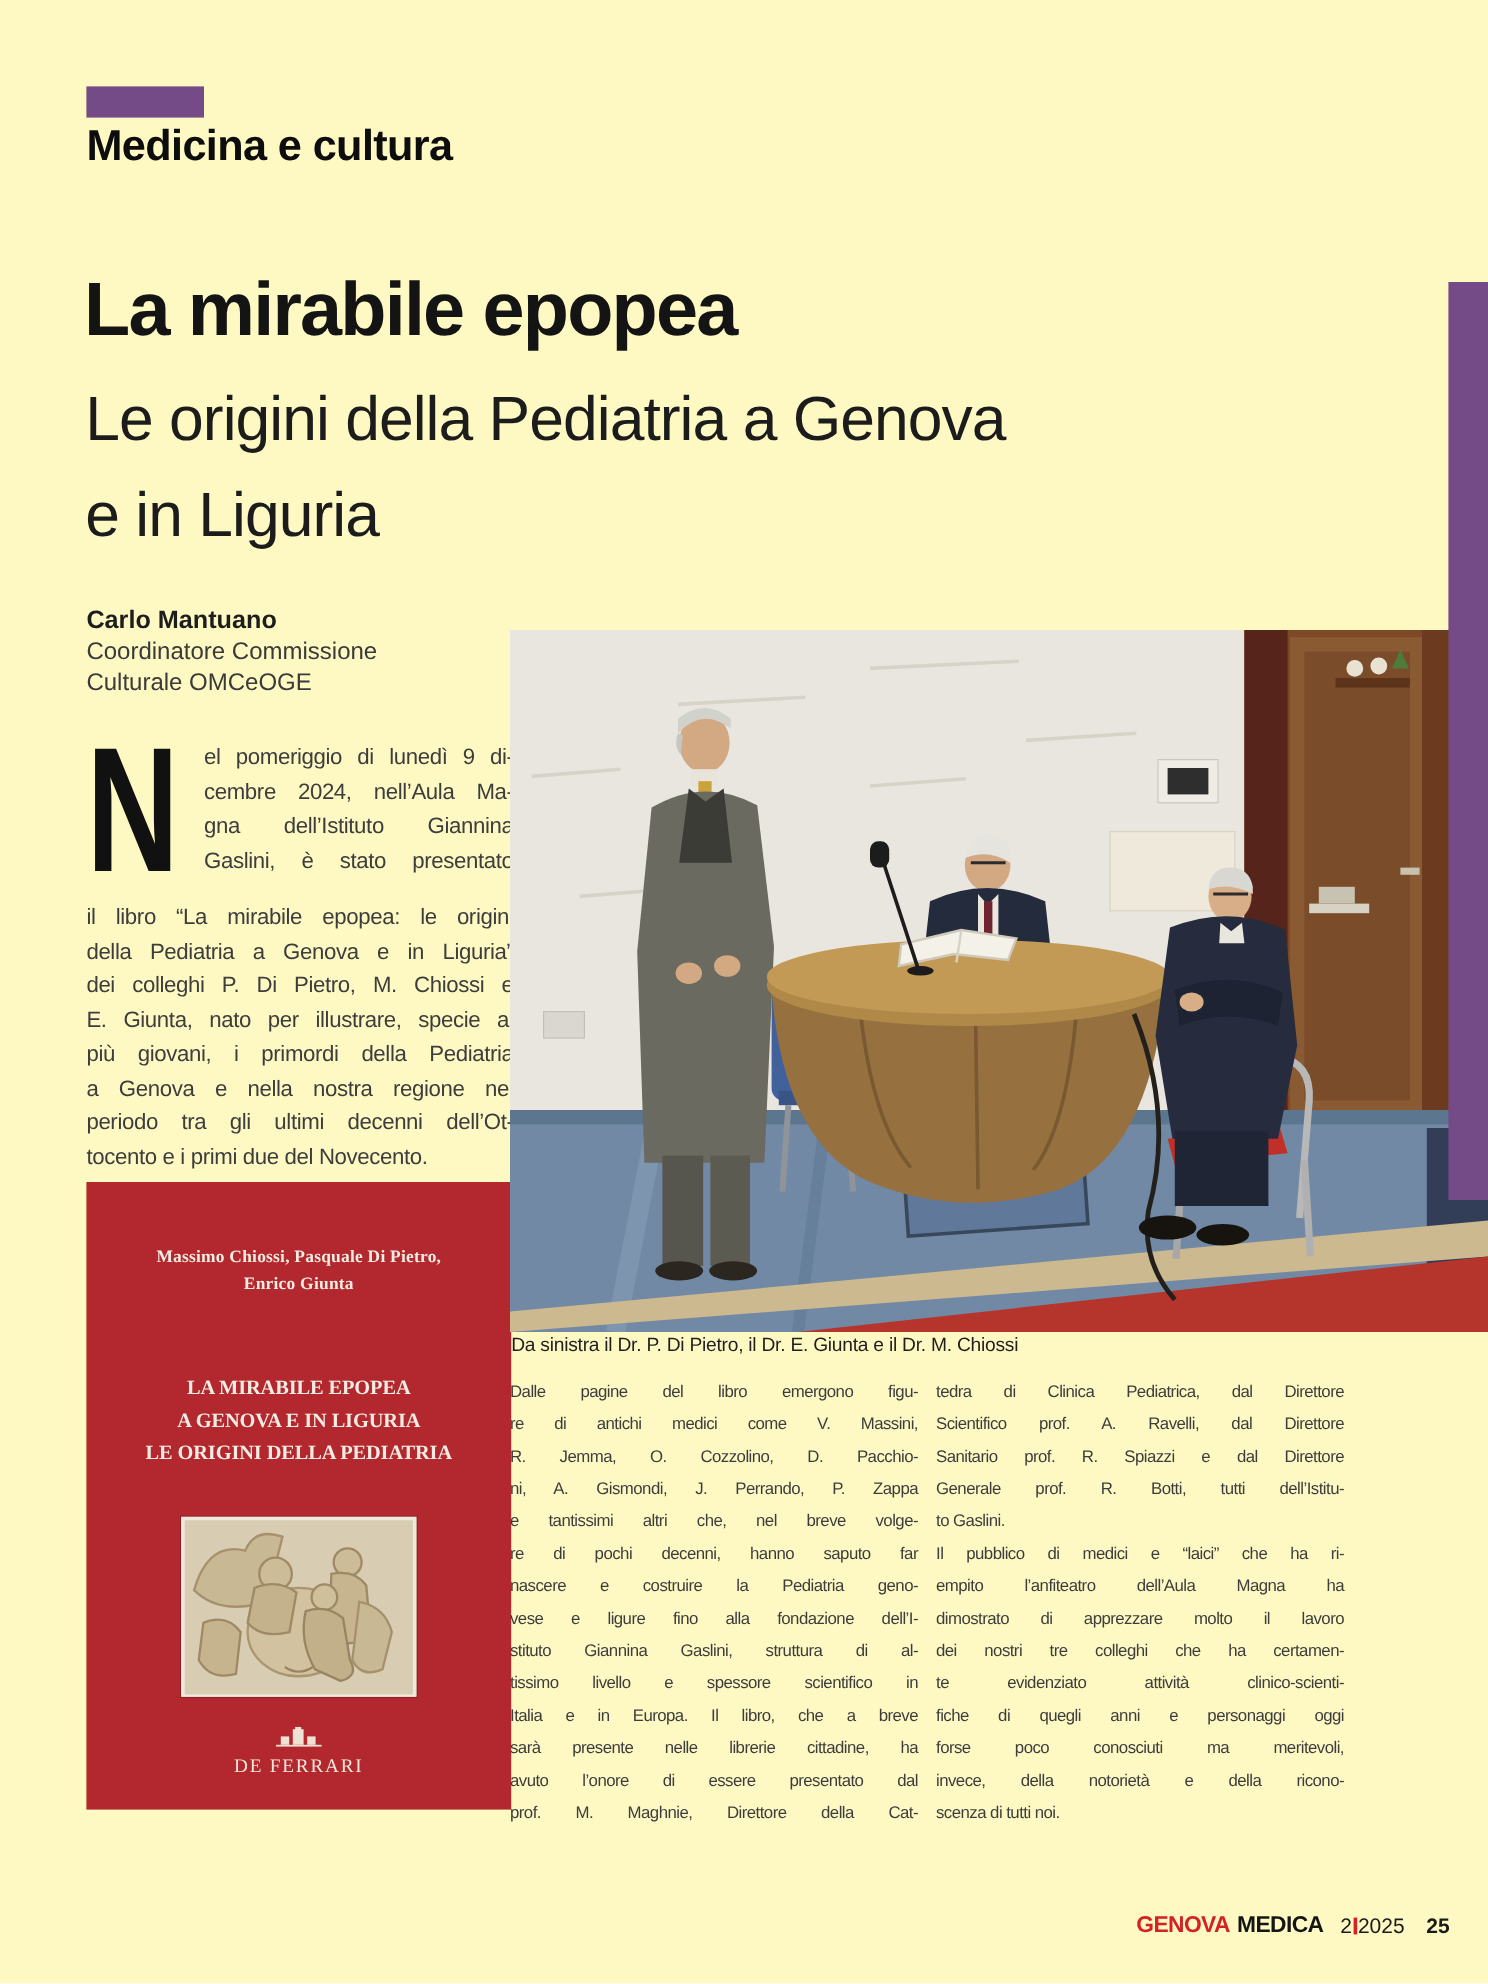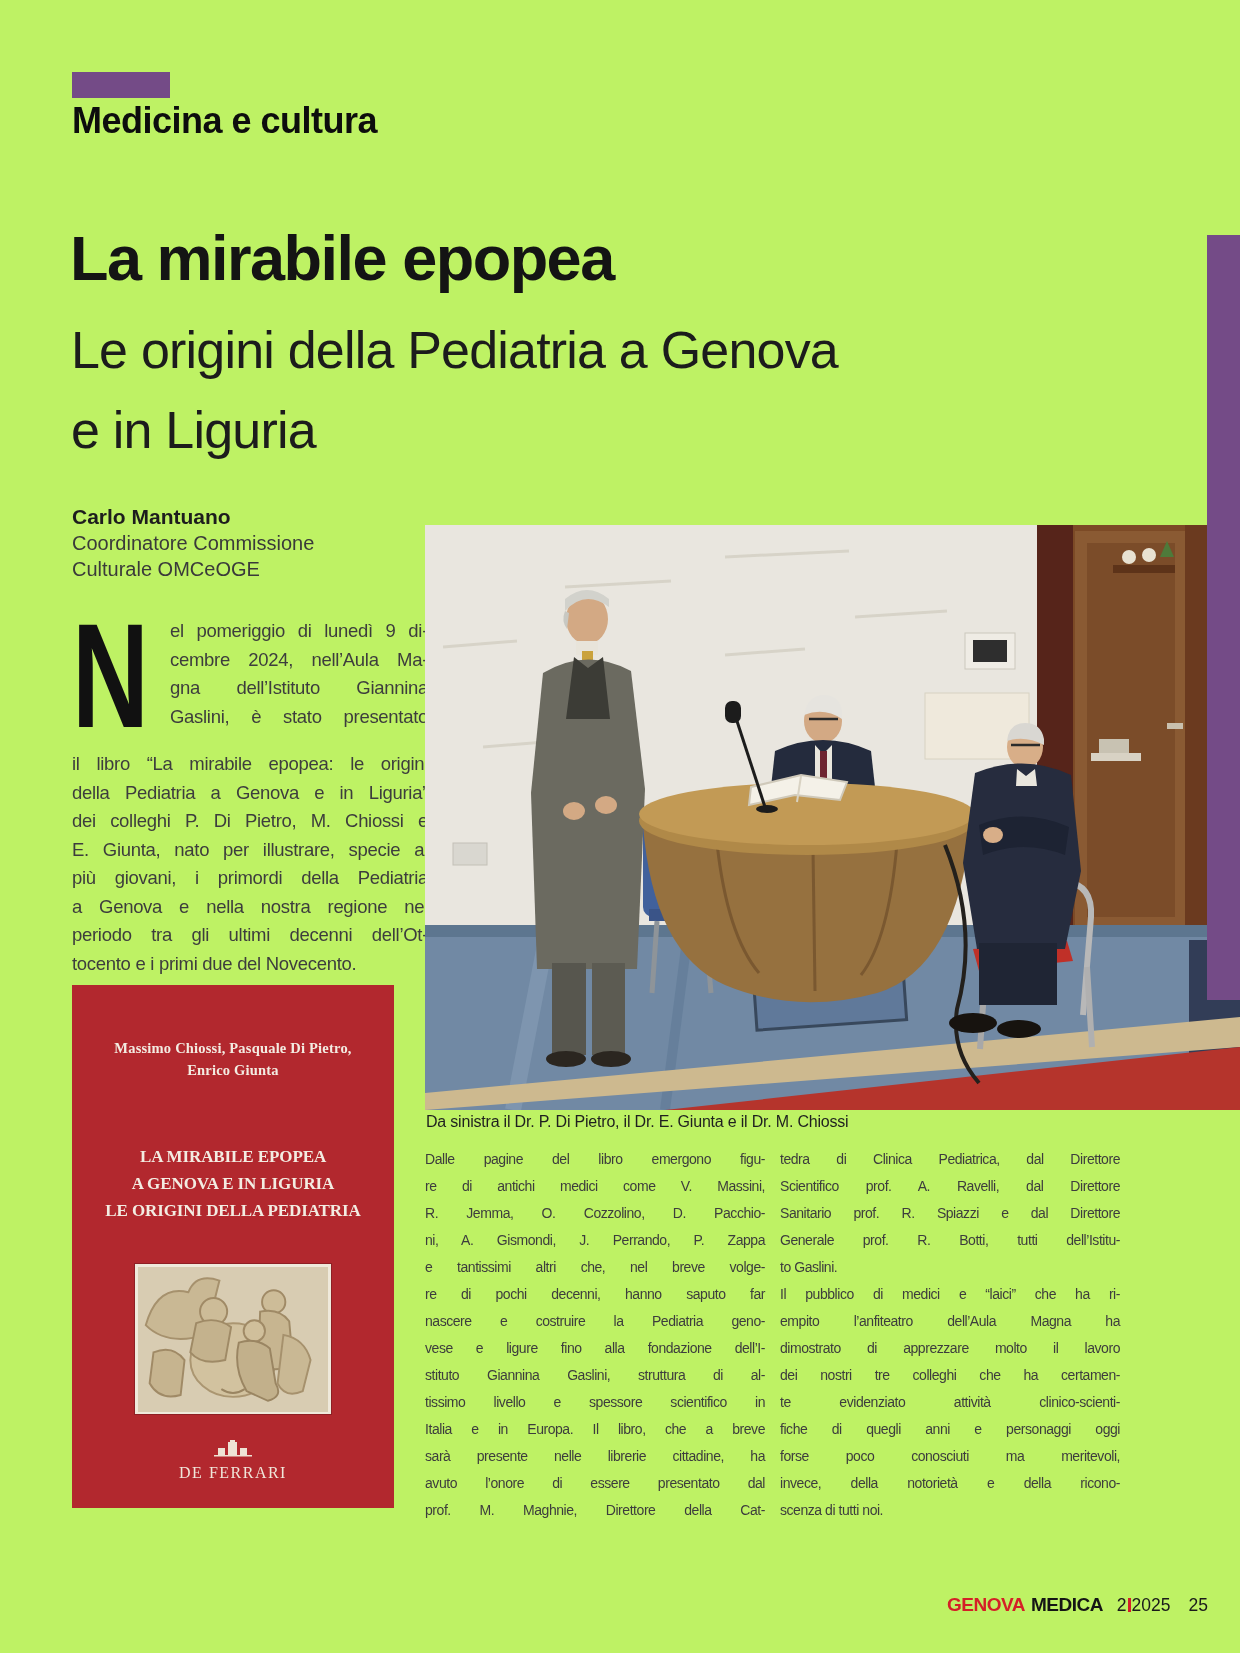--- a/index.html
+++ b/index.html
@@ -6,21 +6,21 @@
     --accent-purple:#744b87;
     --cover-red:#b2282e;
     --brand-red:#d42027;
     --body-ink:#3d3d3d;
     --head-ink:#141414;
   }
   *{margin:0;padding:0;box-sizing:border-box;}
   html,body{background:#ffffff;}
   body{width:1240px;height:1653px;position:relative;overflow:hidden;
        font-family:"Liberation Sans","DejaVu Sans",sans-serif;color:var(--body-ink);}
-  .page{position:absolute;inset:0;background:#bef264;}
+  .page{position:absolute;inset:0;background:#fef9c3;}
 
   
   .section-tag{position:absolute;left:72px;top:72px;width:98px;height:26px;background:var(--accent-purple);}
   .section-label{position:absolute;left:72px;top:100px;font-size:36px;font-weight:700;color:#0d0d0d;letter-spacing:-0.5px;}
 
   .article-title{position:absolute;left:70px;top:222px;font-size:63px;font-weight:700;color:var(--head-ink);letter-spacing:-1.5px;}
   .article-subtitle{position:absolute;left:71px;top:310px;font-size:52px;font-weight:400;color:#1c1c1c;line-height:80px;letter-spacing:-0.8px;}
 
   .author{position:absolute;left:72px;top:504px;font-size:20px;line-height:26px;color:#3a3a3a;}
   .author .name{font-weight:700;font-size:21px;color:#1d1d1d;}
@@ -29,21 +29,21 @@
   .intro{position:absolute;left:72px;top:617px;width:356px;font-size:18.5px;line-height:28.5px;
          letter-spacing:-0.3px;color:var(--body-ink);}
   .intro-top{display:flex;}
   .dropcap{width:98px;flex:0 0 98px;font-size:148px;font-weight:700;color:#111;
            line-height:1;transform:scaleX(0.72);transform-origin:left top;margin-top:-15px;}
   .intro-indent{flex:1;min-width:0;}
   .jl{text-align:justify;text-align-last:justify;white-space:nowrap;}
   .jl.flush{text-align-last:left;}
 
   
-  .book-cover{position:absolute;left:72px;top:985px;width:322px;height:523px;background:var(--cover-red);
+  .book-cover{position:absolute;left:72px;top:985px;width:354px;height:523px;background:var(--cover-red);
               font-family:"Liberation Serif","DejaVu Serif",serif;color:#f3ece2;text-align:center;}
   .cover-authors{padding-top:52px;font-size:14.5px;font-weight:700;line-height:22px;letter-spacing:0.2px;}
   .cover-title{margin-top:62px;font-size:17px;font-weight:700;line-height:27px;letter-spacing:-0.1px;}
   .cover-art{margin:40px auto 0;width:196px;height:150px;background:#d9cdb4;border:3px solid #efe9db;
              box-shadow:0 0 0 1px #8e1f24;}
   .cover-publisher{position:absolute;left:0;right:0;bottom:26px;}
   .cover-publisher .pubname{display:block;font-size:16px;letter-spacing:1.5px;margin-top:2px;color:#f0e6da;}
 
   
   .photo{position:absolute;left:425px;top:525px;width:815px;height:585px;overflow:hidden;background:#e9e6df;}
@@ -57,21 +57,21 @@
        letter-spacing:-0.45px;color:var(--body-ink);}
   .col-left{left:425px;}
   .col-right{left:780px;}
 
   
   .footer{position:absolute;right:32px;top:1594px;display:flex;align-items:flex-end;font-size:19px;color:#1a1a1a;}
   .footer .genova{color:var(--brand-red);font-weight:700;letter-spacing:-0.5px;}
   .footer .medica{color:#151515;font-weight:700;letter-spacing:-0.5px;margin-left:6px;}
   .footer .issue{margin-left:14px;font-size:17.5px;display:flex;align-items:baseline;}
   .footer .sep{display:inline-block;width:3px;height:14px;background:var(--brand-red);margin:0 1px;transform:translateY(1px);}
-  .footer .pageno{margin-left:18px;font-size:17.5px;font-weight:400;}
+  .footer .pageno{margin-left:18px;font-size:17.5px;font-weight:700;}
 </style>
 </head>
 <body>
 
 <div class="page">
 
   <div class="section-tag"></div>
   <div class="section-label">Medicina e cultura</div>
 
   <h1 class="article-title">La mirabile epopea</h1>

